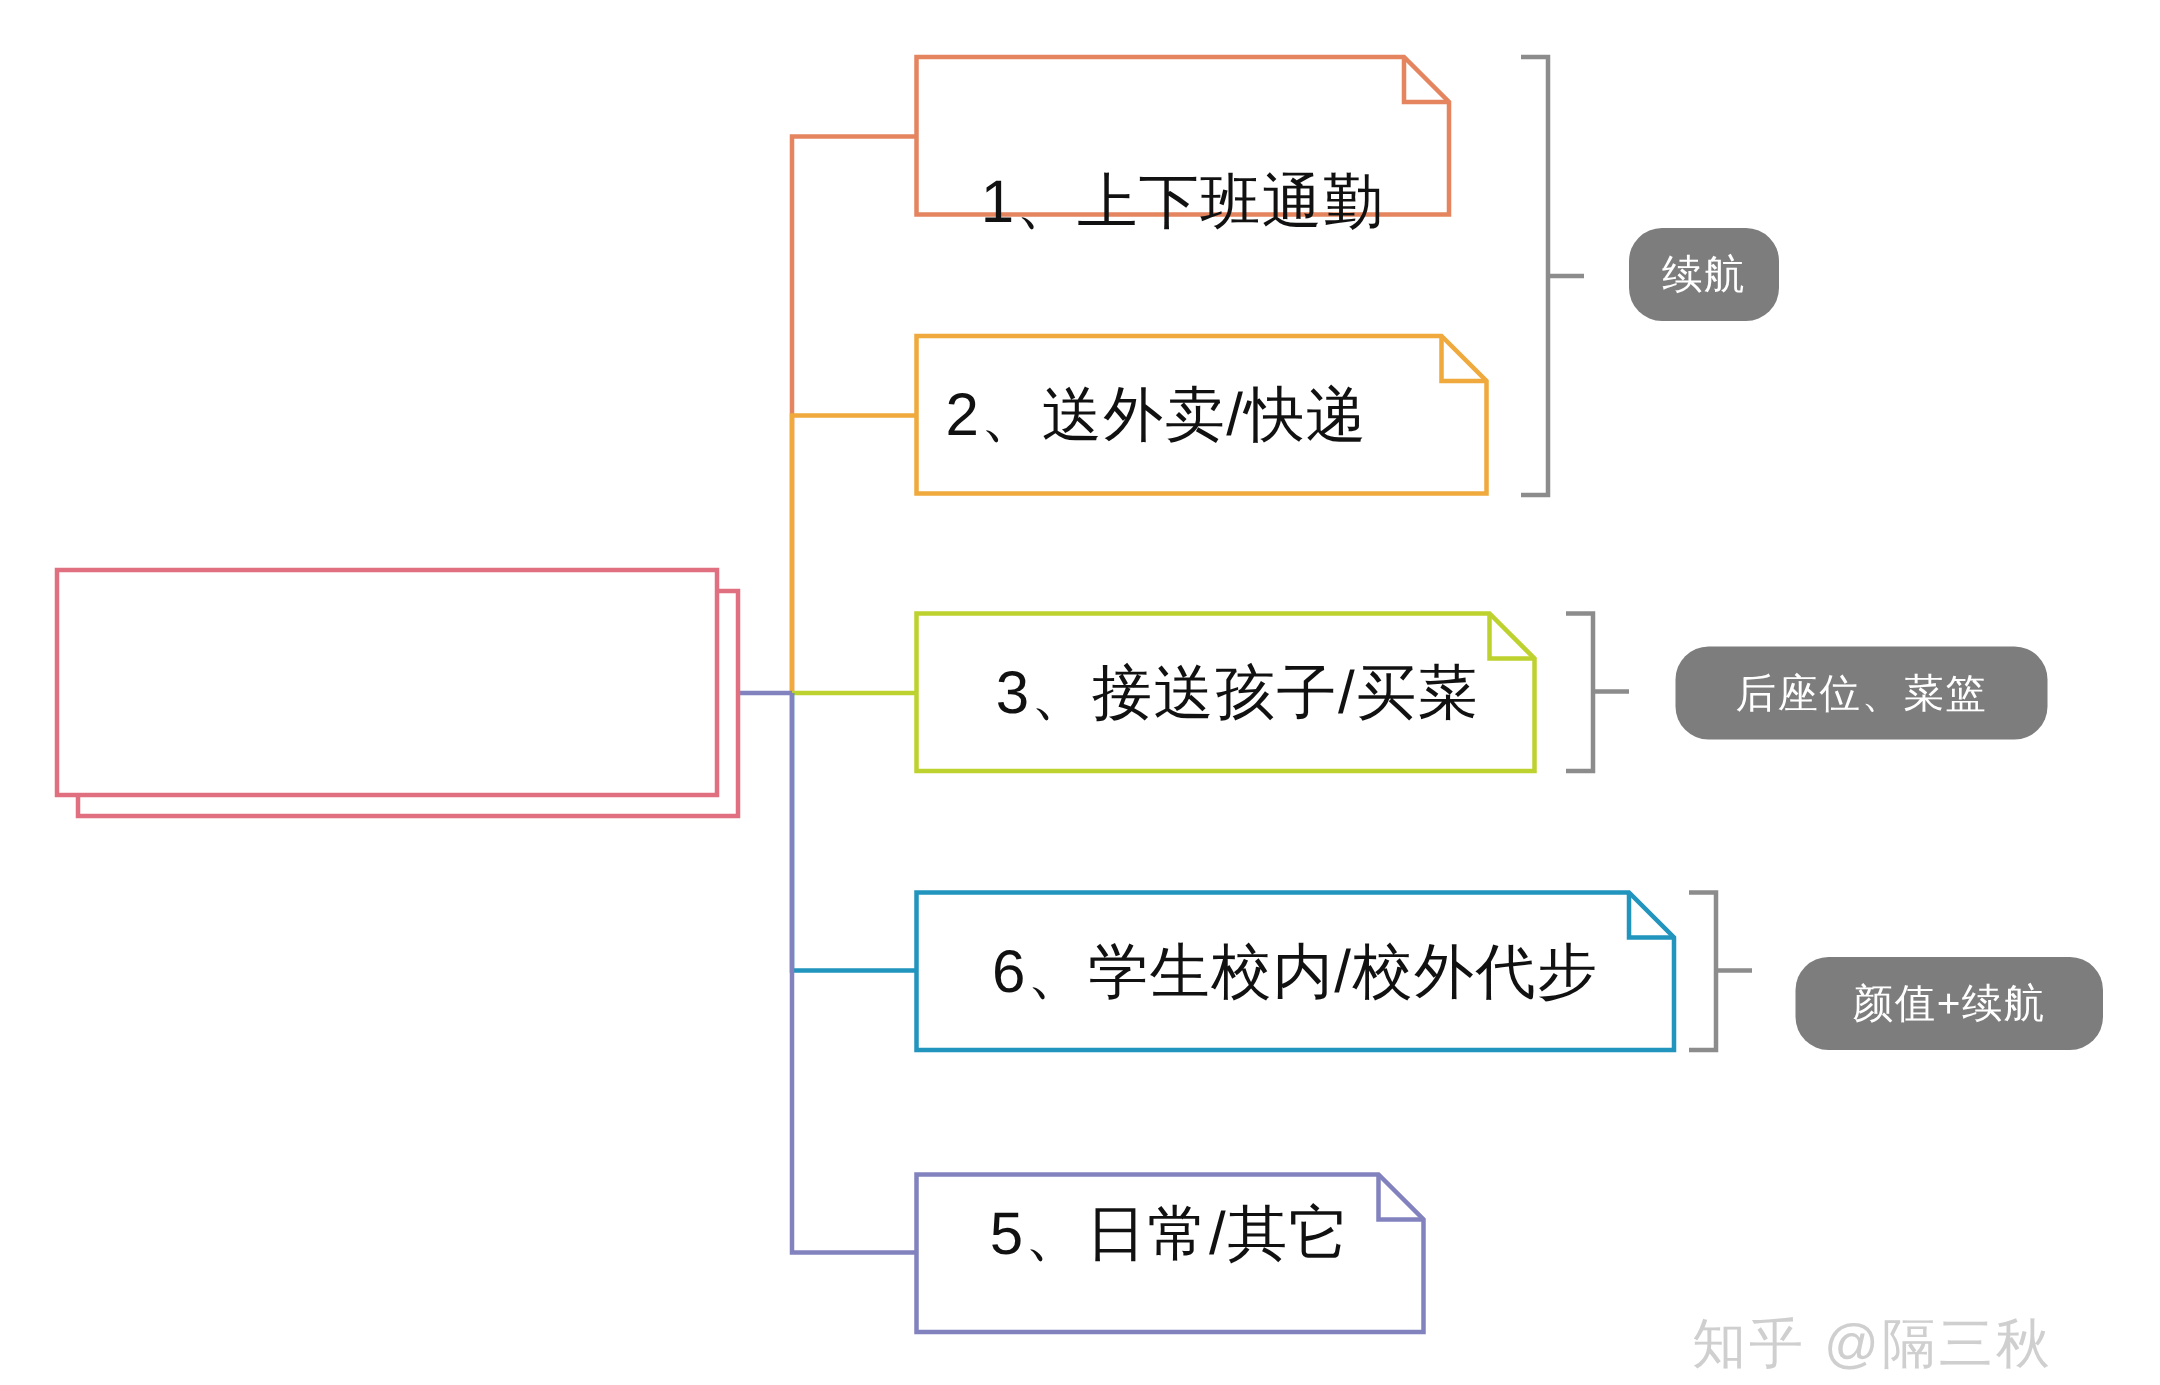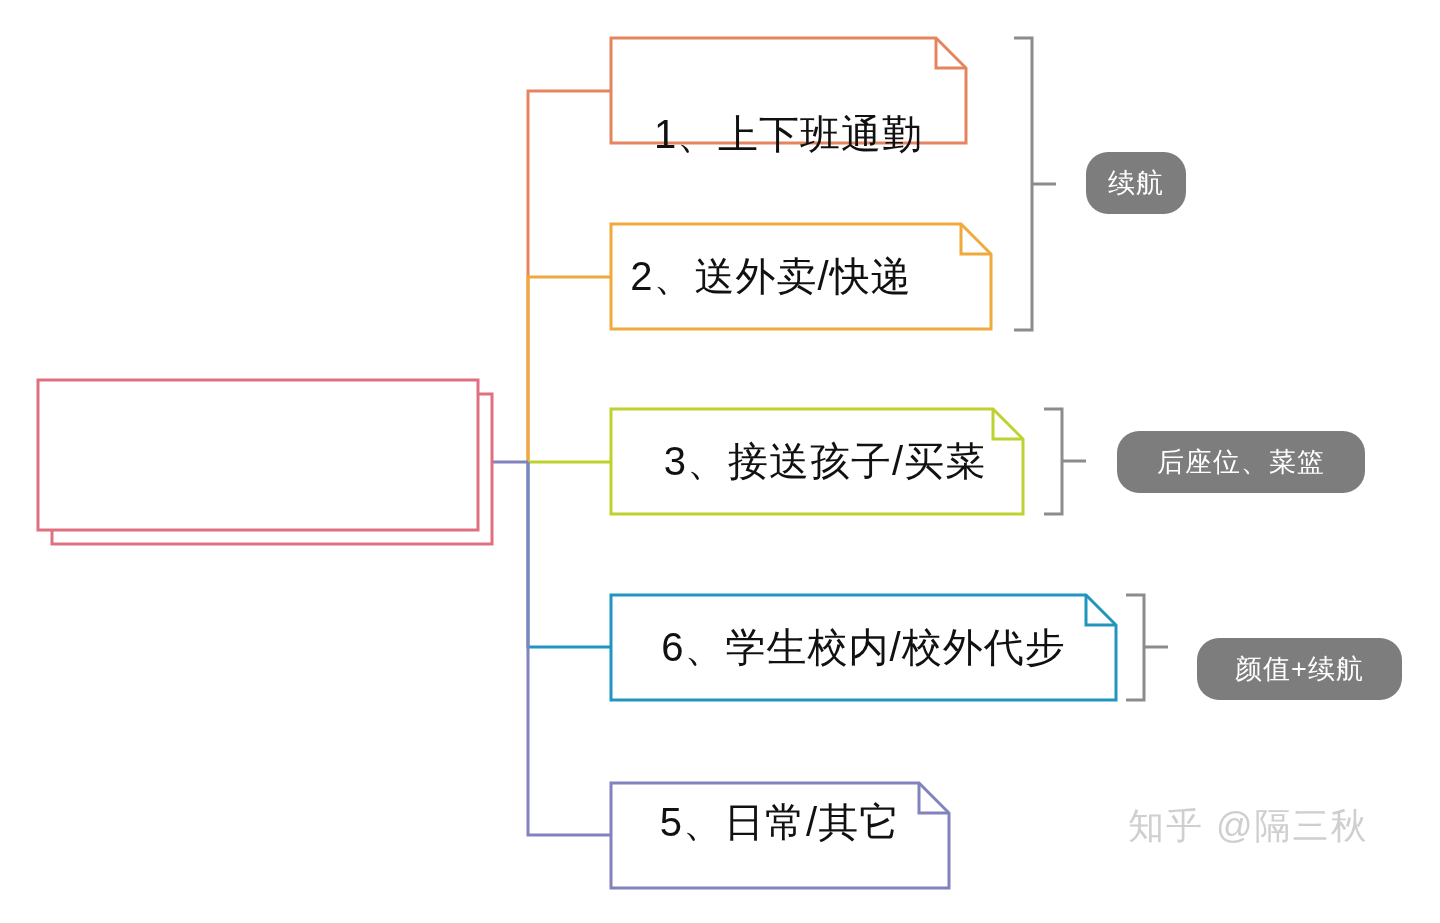--- a/index.html
+++ b/index.html
@@ -121,15 +121,15 @@
   <svg class="layer" viewBox="0 0 1440 923">
     <path d="M 1014 38 L 1032 38 L 1032 330 L 1014 330 M 1032 184 L 1056 184" fill="none" stroke="#8c8c8c" stroke-width="3"></path>
     <path d="M 1044 409 L 1062 409 L 1062 514 L 1044 514 M 1062 461 L 1086 461" fill="none" stroke="#8c8c8c" stroke-width="3"></path>
     <path d="M 1126 595 L 1144 595 L 1144 700 L 1126 700 M 1144 647 L 1168 647" fill="none" stroke="#8c8c8c" stroke-width="3"></path>
   </svg>
 
   <div class="tag" style="left:1086px; top:152px; width:100px; height:62px;">续航</div>
   <div class="tag" style="left:1117px; top:431px; width:248px; height:62px;">后座位、菜篮</div>
   <div class="tag" style="left:1197px; top:617px; width:205px; height:62px;margin-top:21px;">颜值+续航</div>
 
-  <div class="watermark" style="left:1128px; top:802px;">知乎 @隔三秋</div>
+  <div class="watermark" style="left:1128px; top:872px;">知乎 @隔三秋</div>
 
 </div>
 
 </body></html>

